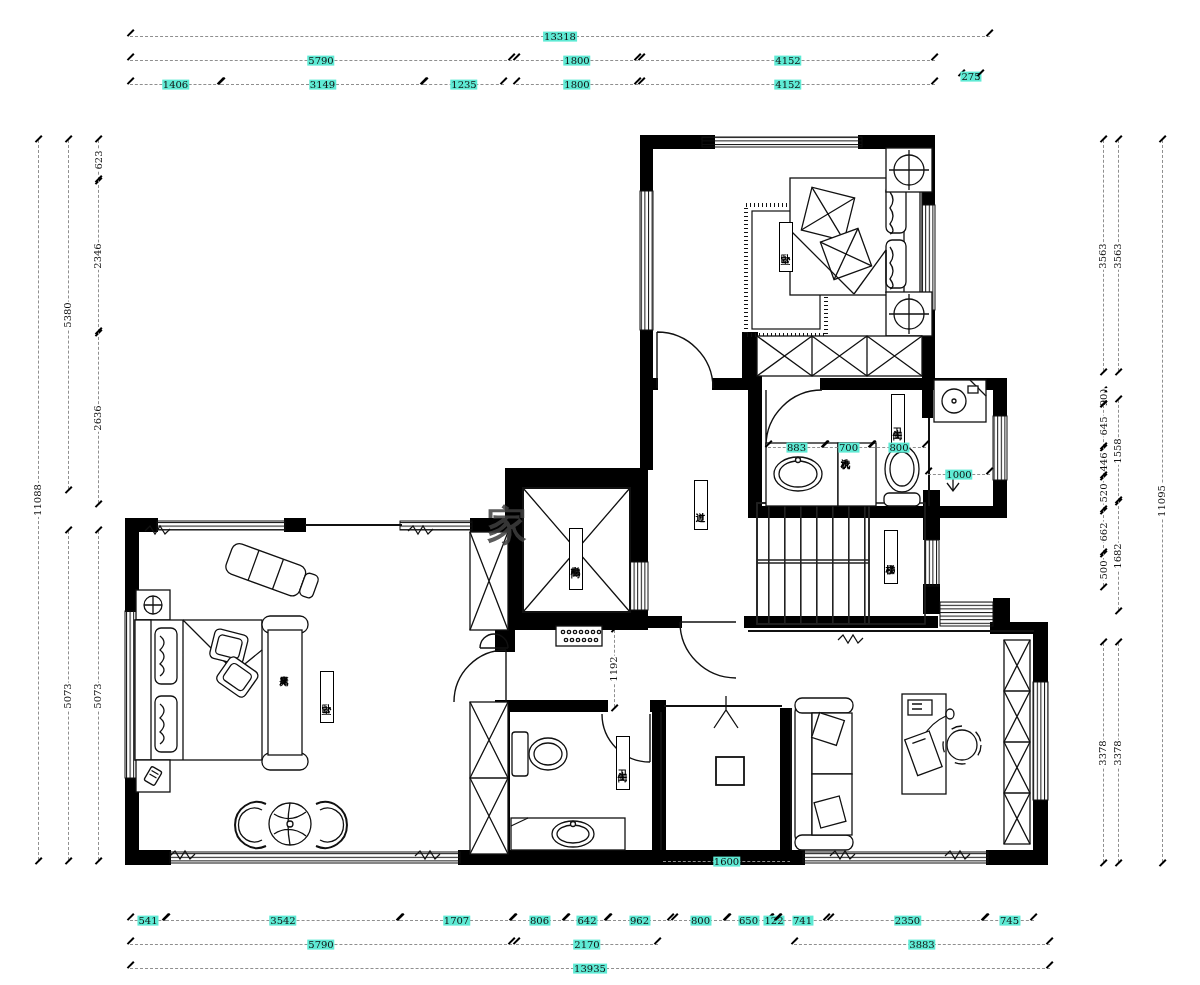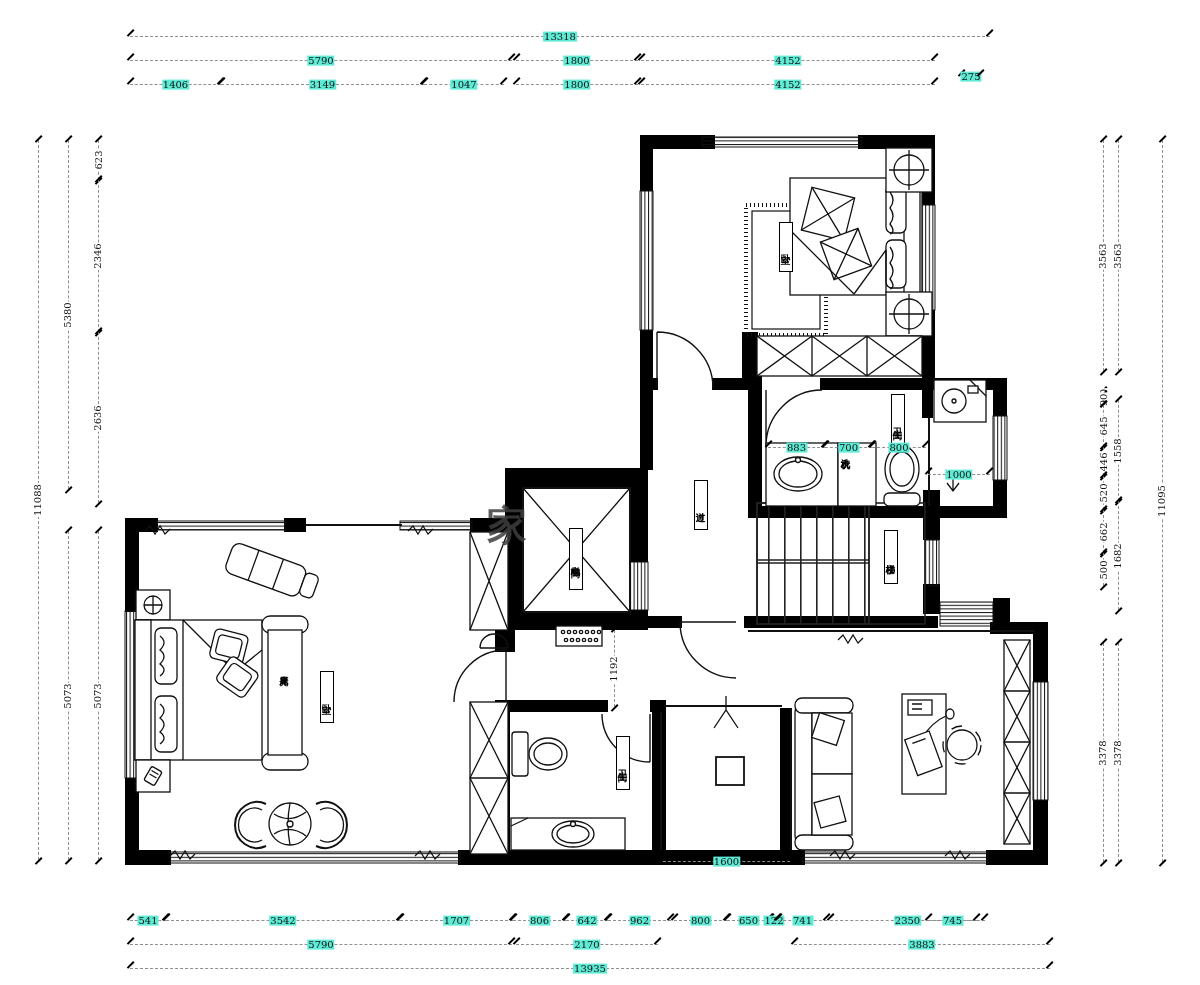--- a/index.html
+++ b/index.html
@@ -386,21 +386,21 @@
       <div class="dim-h" style="left: 961px; top: 76px; width: 20px;">
         <span class="lbl">275</span>
       </div>
       <div class="dim-h" style="left: 130px; top: 84px; width: 91px;">
         <span class="lbl">1406</span>
       </div>
       <div class="dim-h" style="left: 221px; top: 84px; width: 203px;">
         <span class="lbl">3149</span>
       </div>
       <div class="dim-h" style="left: 424px; top: 84px; width: 80px;">
-        <span class="lbl">1047</span>
+        <span class="lbl">1235</span>
       </div>
       <div class="dim-h" style="left: 516px; top: 84px; width: 122px;">
         <span class="lbl">1800</span>
       </div>
       <div class="dim-h" style="left: 641px; top: 84px; width: 294px;">
         <span class="lbl">4152</span>
       </div>
       <div class="dim-h" style="left: 130px; top: 920px; width: 36px;">
         <span class="lbl">541</span>
       </div>
@@ -427,21 +427,21 @@
       </div>
       <div class="dim-h" style="left: 770px; top: 920px; width: 8px;">
         <span class="lbl">122</span>
       </div>
       <div class="dim-h" style="left: 778px; top: 920px; width: 49px;">
         <span class="lbl">741</span>
       </div>
       <div class="dim-h" style="left: 830px; top: 920px; width: 155px;">
         <span class="lbl">2350</span>
       </div>
-      <div class="dim-h" style="left: 928px; top: 920px; width: 49px;">
+      <div class="dim-h" style="left: 985px; top: 920px; width: 49px;">
         <span class="lbl">745</span>
       </div>
       <div class="dim-h" style="left: 130px; top: 944px; width: 382px;">
         <span class="lbl">5790</span>
       </div>
       <div class="dim-h" style="left: 516px; top: 944px; width: 142px;">
         <span class="lbl">2170</span>
       </div>
       <div class="dim-h" style="left: 794px; top: 944px; width: 256px;">
         <span class="lbl">3883</span>

